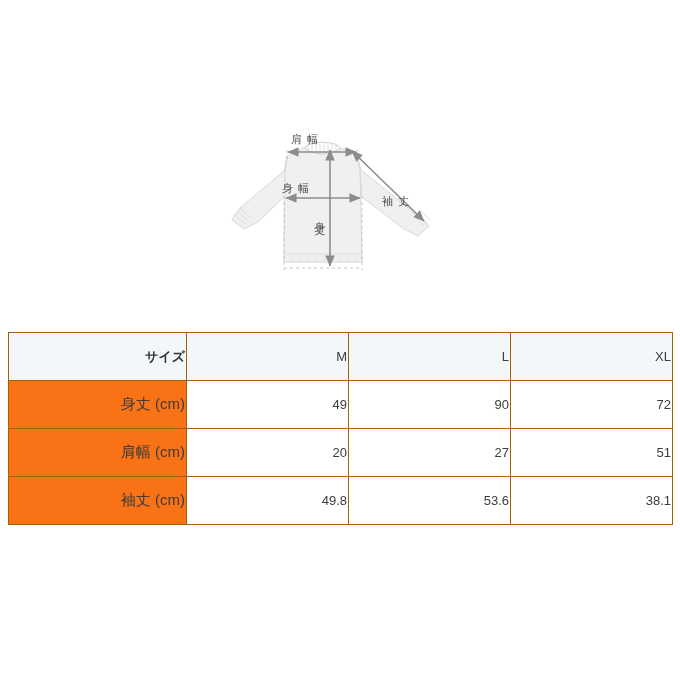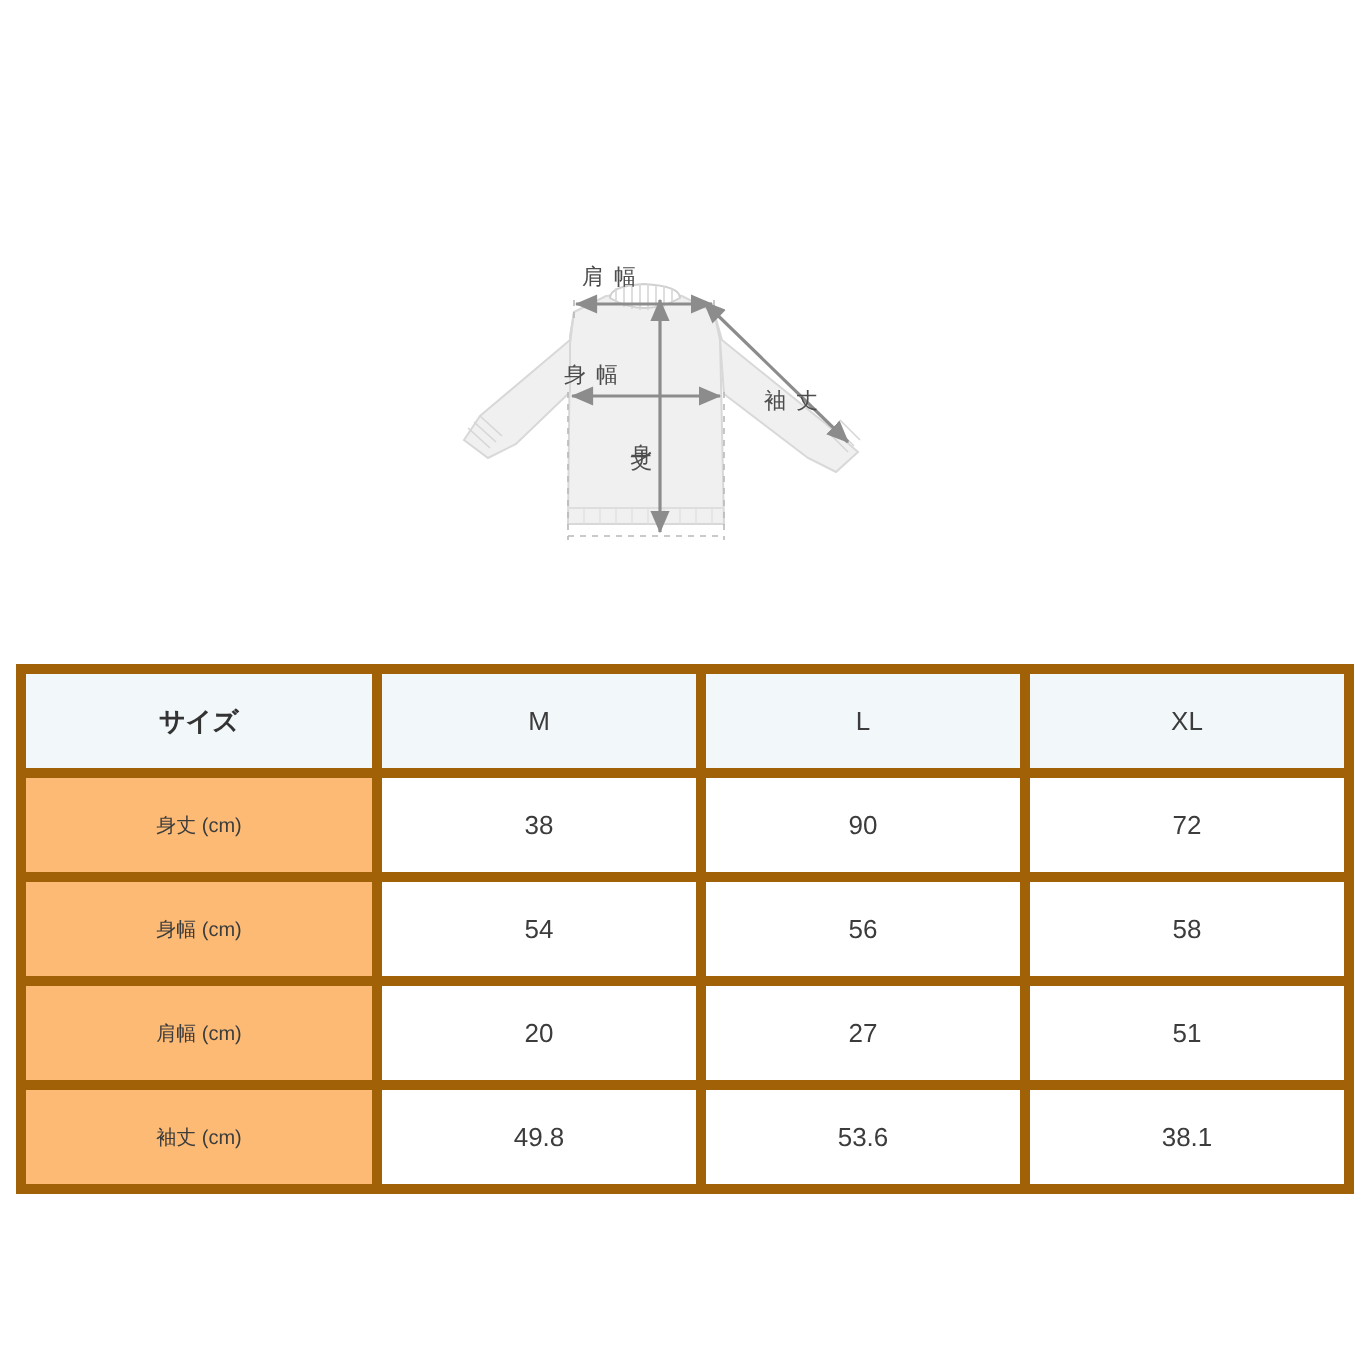--- a/index.html
+++ b/index.html
@@ -57,39 +57,39 @@
     top: 332px;
     width: 664px;
   }
   table.size-table {
     border-collapse: collapse;
     width: 664px;
     table-layout: fixed;
   }
   table.size-table th,
   table.size-table td {
-    border: 5px solid #a16207;
+    border: 1px solid #a16207;
     height: 45px;
-    text-align: center;
+    text-align: right;
     vertical-align: middle;
     font-weight: normal;
     font-size: 13px;
     color: #3c3c3c;
   }
   table.size-table thead th {
     background: #f2f7f9;
     font-size: 13px;
   }
   table.size-table thead th.col-head-first {
     font-weight: bold;
     color: #333333;
   }
   table.size-table tbody td:first-child {
-    background: #fdba74;
-    font-size: 10px;
+    background: #f97316;
+    font-size: 15px;
     color: #3c3c3c;
   }
   table.size-table col.c0 { width: 178px; }
   table.size-table col.c1,
   table.size-table col.c2,
   table.size-table col.c3 { width: 162px; }
 </style>
 </head>
 <body>
 
@@ -194,29 +194,23 @@
         <tr>
           <th class="col-head-first">サイズ</th>
           <th>M</th>
           <th>L</th>
           <th>XL</th>
         </tr>
       </thead>
       <tbody>
         <tr>
           <td>身丈 (cm)</td>
-          <td>38</td>
+          <td>49</td>
           <td>90</td>
           <td>72</td>
-        </tr>
-        <tr>
-          <td>身幅 (cm)</td>
-          <td>54</td>
-          <td>56</td>
-          <td>58</td>
         </tr>
         <tr>
           <td>肩幅 (cm)</td>
           <td>20</td>
           <td>27</td>
           <td>51</td>
         </tr>
         <tr>
           <td>袖丈 (cm)</td>
           <td>49.8</td>

